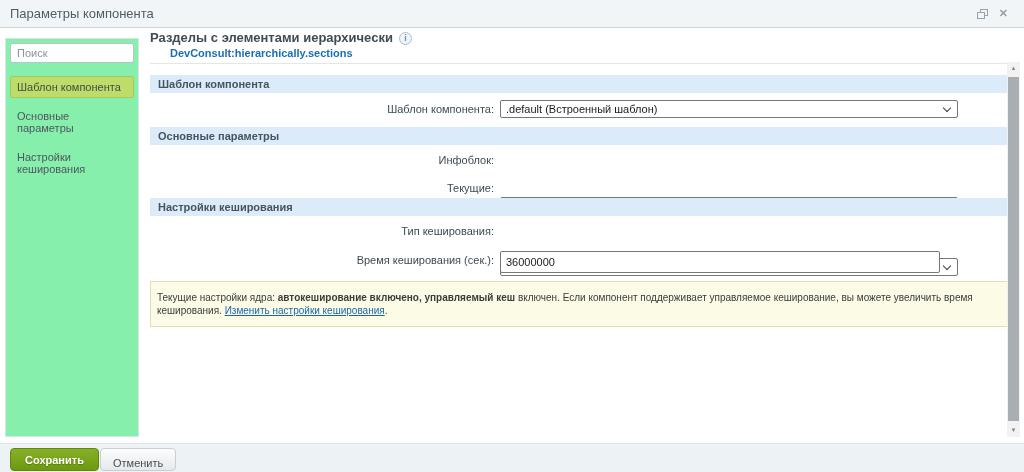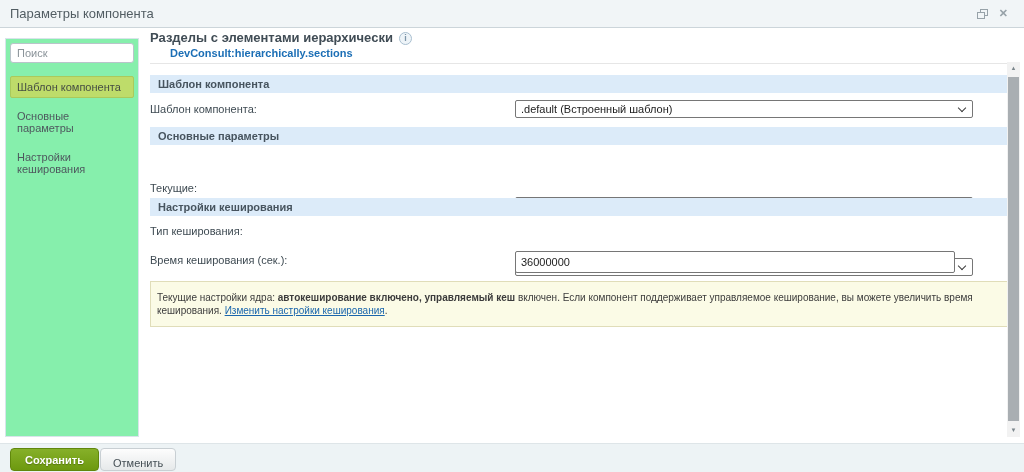--- a/index.html
+++ b/index.html
@@ -40,23 +40,23 @@
     color:#1b6eb5;margin-left:20px; }
   .head-divider { position:absolute; left:150px; top:63px; width:857px; height:1px;
     background:#e6e6e6; }
 
   
   .section-bar { position:absolute; left:150px; width:857px; height:18px;
     background:#dcebf9; color:#47545f; font-size:11px; font-weight:bold;
     line-height:18px; padding-left:8px; }
   .sec-1 { top:75px; } .sec-2 { top:127px; } .sec-3 { top:198px; }
 
-  .form-label { position:absolute; left:150px; width:344px; 
+  .form-label { position:absolute; left:150px; width:344px; text-align:right;
     font-size:11px; color:#3e4a52; }
-  .ctl { position:absolute; left:500px;margin-left:15px; }
+  .ctl { position:absolute; left:500px; }
   .select { width:458px; height:18px; background:#fff; border:1px solid #767676;
     border-radius:2px; font-size:11px; color:#1c1c1c; line-height:16px;
     padding:0 20px 0 5px; position:relative; cursor:pointer; overflow:hidden;
     white-space:nowrap; }
   .chevron { position:absolute; right:7px; top:4px; width:6px; height:6px;
     border-right:1.6px solid #3c3c3c; border-bottom:1.6px solid #3c3c3c;
     transform:rotate(45deg); }
   .text-input { width:440px; height:22px; border:1px solid #767676; border-radius:2px;
     font-size:11px; padding:0 5px; color:#1c1c1c;
     font-family:"Liberation Sans", sans-serif; }
@@ -126,20 +126,21 @@
   <div class="head-divider"></div>
 
   <div class="section-bar sec-1">Шаблон компонента</div>
   <div class="form-label" style="top:103px;">Шаблон компонента:</div>
   <div class="ctl select" style="top:100px;">
     <span>.default (Встроенный шаблон)</span>
     <span class="chevron"></span>
   </div>
 
   <div class="section-bar sec-2">Основные параметры</div>
+  <div class="form-label" style="top:154px;">Инфоблок:</div>
   <div class="form-label" style="top:182px;">Текущие:</div>
   <div class="ctl select" style="top:179px;">
     <span>[2] - - Пантолеты</span>
     <span class="chevron"></span>
   </div>
 
   <div class="section-bar sec-3">Настройки кеширования</div>
   <div class="form-label" style="top:225px;">Тип кеширования:</div>
   <div class="ctl select" style="top:222px;">
     <span>Авто + Управляемое</span>

